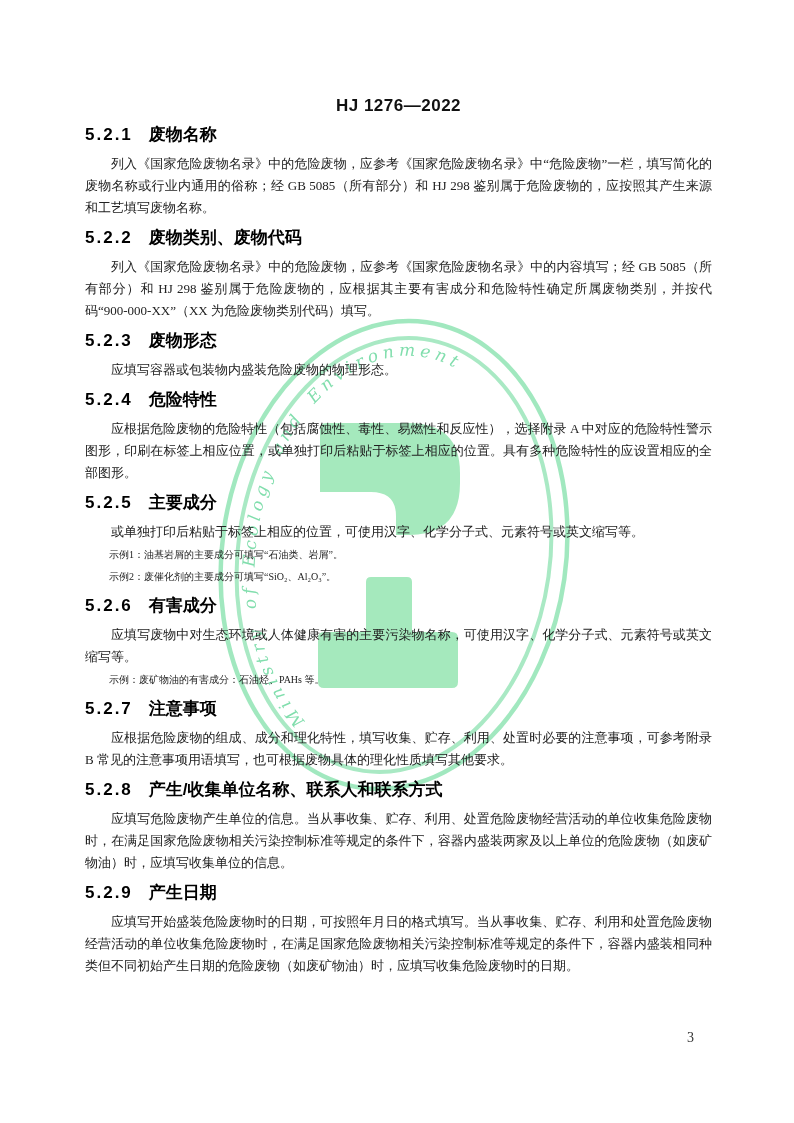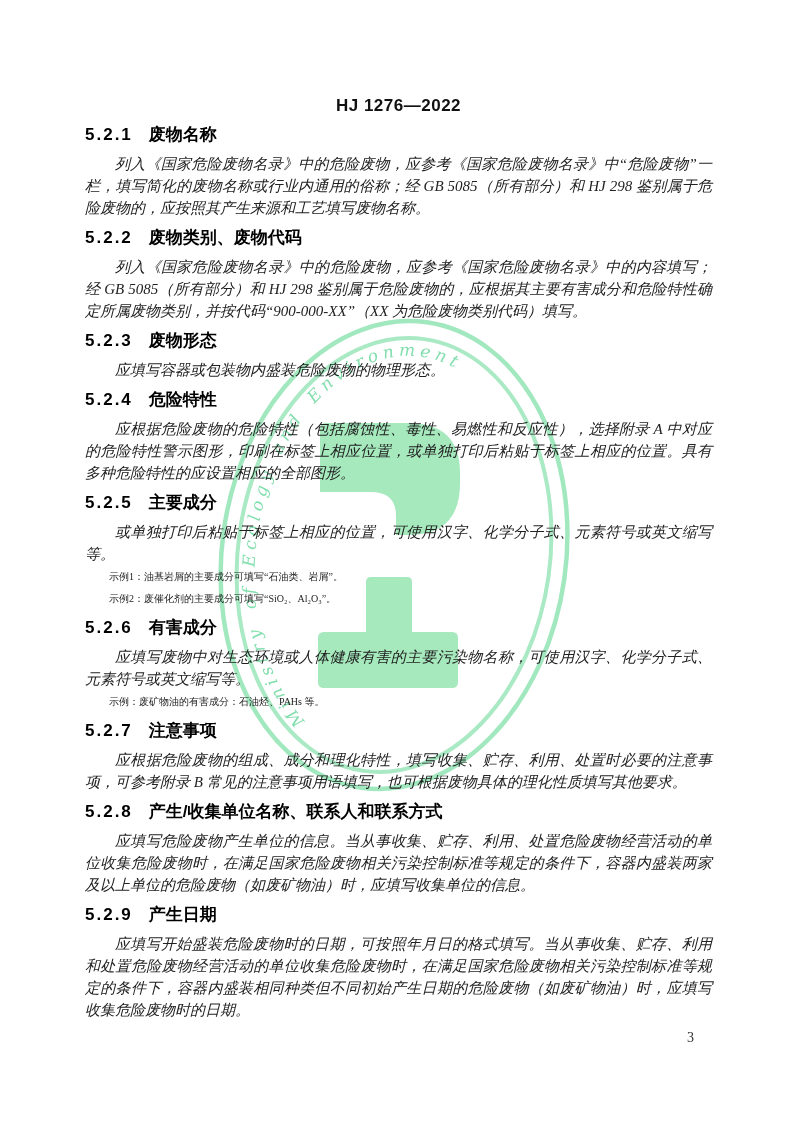--- a/index.html
+++ b/index.html
@@ -35,26 +35,25 @@
     font-family:"Liberation Sans", sans-serif;
     font-weight:bold;
     font-size:17px;
     line-height:18px;
     color:#000000;
   }
   .sec:first-of-type .sec-h { margin-top:27px; }
   .sec-h .num { letter-spacing:2px; margin-right:16px; }
   .body-p {
     margin:9px 0 0 0;
-    font-size:15px;
+    font-size:13px;
     line-height:22px;
     text-align:justify;
     text-indent:2em;
     color:#212121;
-    font-style:italic;
   }
   .example {
     margin:2px 0 0 0;
     font-size:10px;
     line-height:20px;
     padding-left:24px;
     color:#212121;
   }
   .page-num {
     position:absolute;

